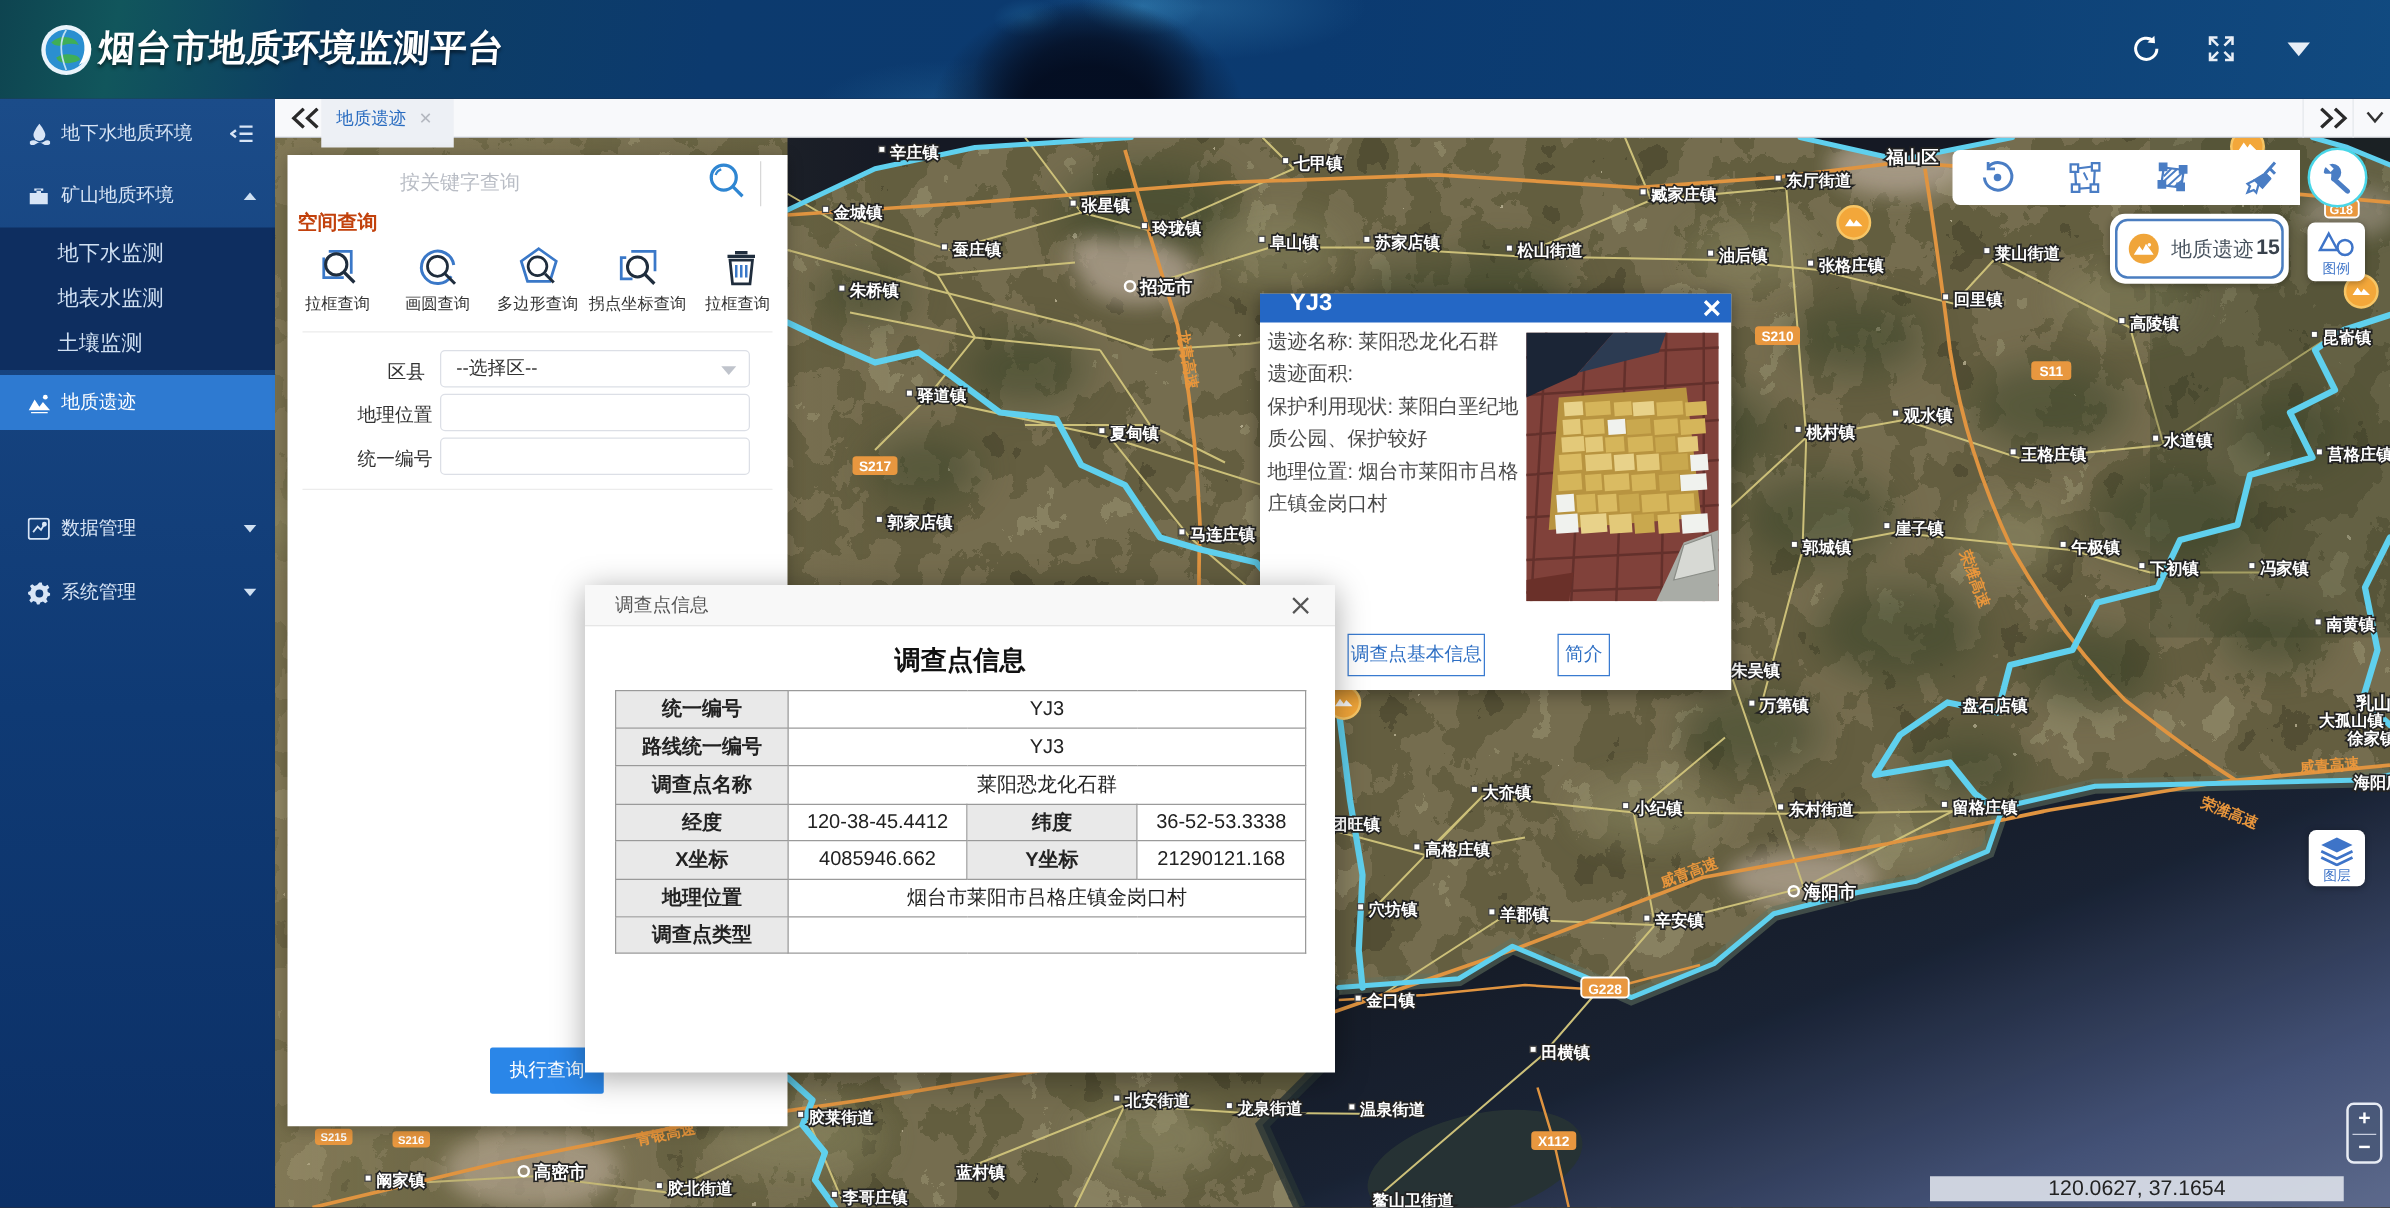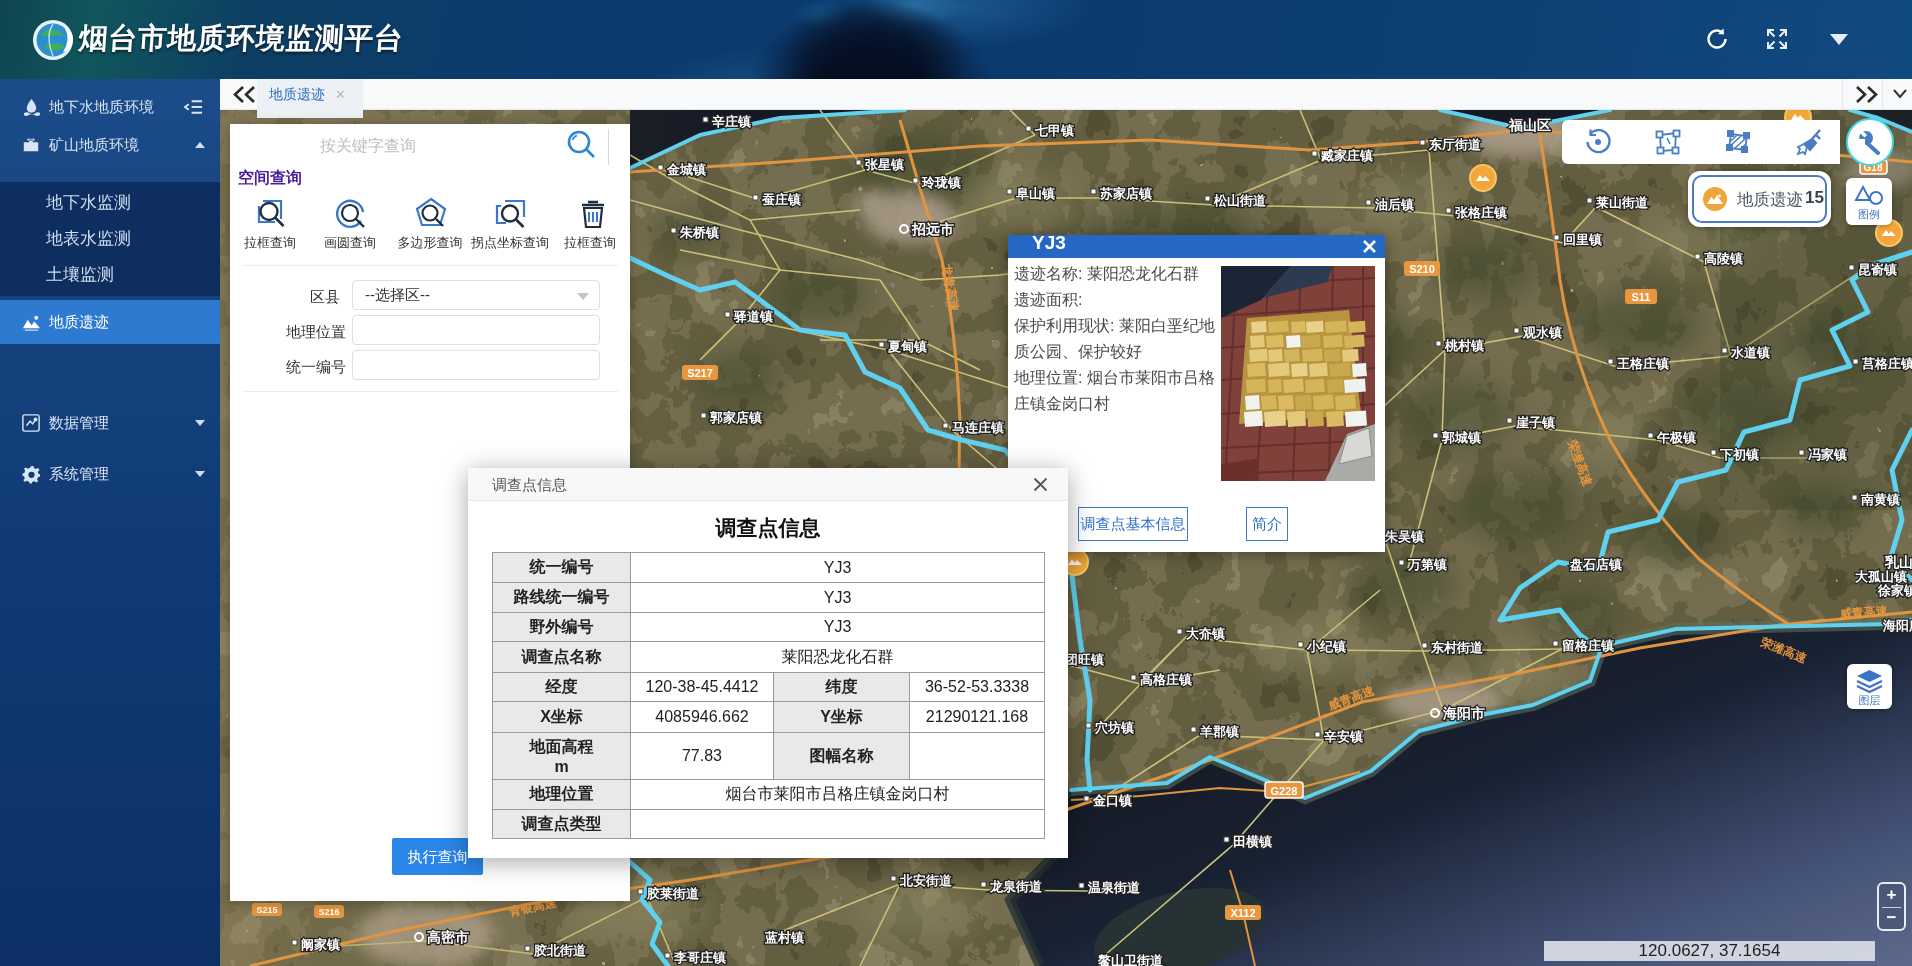--- a/index.html
+++ b/index.html
@@ -404,21 +404,21 @@
  <div class="mi" style="top:6px">
   <svg class="ic" width="19" height="19" viewBox="0 0 20 20" fill="#d8e5f6">
         <path d="M10 1 C10 1 5 7 5 10.5 A5 5 0 0 0 15 10.5 C15 7 10 1 10 1Z"></path>
         <path d="M2 16 Q5 14 8 16 Q11 18 14 16 Q17 14 19 16 L19 18 Q16 20 13 18 Q10 16 7 18 Q4 20 2 18Z"></path>
       </svg>
   <span class="tx">地下水地质环境</span>
   <svg class="abs" style="left:184px;top:13px" width="19" height="18" viewBox="0 0 20 18" stroke="#d8e5f6" stroke-width="2" fill="none">
         <path d="M8 3 L19 3 M8 9 L19 9 M8 15 L19 15 M5 6 L1 9 L5 12"></path>
       </svg>
  </div>
- <div class="mi" style="top:44px">
+ <div class="mi" style="top:56px">
   <svg class="ic" width="18" height="18" viewBox="0 0 20 20" fill="#d8e5f6">
         <path d="M2 7 L8 7 L8 5 L12 5 L12 7 L18 7 L18 17 L2 17Z"></path>
         <path d="M6 5 L6 3 L14 3 L14 5 L12 5 L12 4 L8 4 L8 5Z"></path>
       </svg>
   <span class="tx">矿山地质环境</span>
   <span class="car cup"></span>
  </div>
  <div id="submenu">
   <div class="smi" style="top:2px">地下水监测</div>
   <div class="smi" style="top:38px">地表水监测</div>
@@ -464,21 +464,21 @@
     </svg>
 </div>
 <div class="abs" id="qpanel">
  <div class="abs" style="left:90px;top:12px;font-size:16px;color:#b9bdc5;">按关键字查询</div>
  <svg class="abs" style="left:334px;top:4px" width="34" height="34" viewBox="0 0 34 34" fill="none" stroke="#2f86d2" stroke-width="2.6">
       <circle cx="15" cy="14" r="10"></circle>
       <path d="M22.5 21.5 L30 29"></path>
       <path d="M8.5 12 A7 7 0 0 1 13 7.5" stroke-width="1.8"></path>
     </svg>
  <div class="abs" style="left:378px;top:5px;height:36px;border-left:1px solid #d8d8d8;"></div>
- <div class="abs" style="left:8px;top:44px;font-size:16px;font-weight:bold;color:#4c1d95;">空间查询</div>
+ <div class="abs" style="left:8px;top:44px;font-size:16px;font-weight:bold;color:#c2410c;">空间查询</div>
  <svg class="qicon" style="left:23px" viewBox="0 0 36 36" fill="none">
       <path d="M10 5 L28 5 L28 23" stroke="#3a78c8" stroke-width="2.2"></path>
       <path d="M6 10 L6 26 L22 26" stroke="#3a78c8" stroke-width="2.2"></path>
       <circle cx="16" cy="15.5" r="8.5" stroke="#1f2d3d" stroke-width="2.4"></circle>
       <path d="M22.5 22 L30.5 30" stroke="#1f2d3d" stroke-width="2.6"></path>
     </svg>
  <svg class="qicon" style="left:103px" viewBox="0 0 36 36" fill="none">
       <path d="M28 25 A13 13 0 1 1 30 16" stroke="#3a78c8" stroke-width="2.4"></path>
       <circle cx="17" cy="17" r="8" stroke="#1f2d3d" stroke-width="2.2"></circle>
       <path d="M23 23 L31 31" stroke="#1f2d3d" stroke-width="2.4"></path>
@@ -592,46 +592,36 @@
  <table id="mtable">
   <tbody>
         <tr style="height:30px">
           <td class="h" style="width:138px">统一编号</td>
           <td colspan="3" style="width:414px">YJ3</td>
         </tr>
   <tr style="height:30px">
           <td class="h">路线统一编号</td>
           <td colspan="3">YJ3</td>
         </tr>
-  <tr style="height:29px">
-          <td class="h">野外编号</td>
-          <td colspan="3">YJ3</td>
-        </tr>
   <tr style="height:31px">
           <td class="h">调查点名称</td>
           <td colspan="3">莱阳恐龙化石群</td>
         </tr>
   <tr style="height:29px">
           <td class="h">经度</td>
           <td style="width:143px">120-38-45.4412</td>
           <td class="h" style="width:136px">纬度</td>
           <td style="width:135px">36-52-53.3338</td>
         </tr>
   <tr style="height:31px">
           <td class="h">X坐标</td>
           <td>4085946.662</td>
           <td class="h">Y坐标</td>
           <td>21290121.168</td>
         </tr>
-  <tr style="height:47px">
-          <td class="h">地面高程<br>m</td>
-          <td>77.83</td>
-          <td class="h">图幅名称</td>
-          <td></td>
-        </tr>
   <tr style="height:30px">
           <td class="h">地理位置</td>
           <td colspan="3">烟台市莱阳市吕格庄镇金岗口村</td>
         </tr>
   <tr style="height:29px">
           <td class="h">调查点类型</td>
           <td colspan="3"></td>
         </tr>
  </tbody>
     </table>

